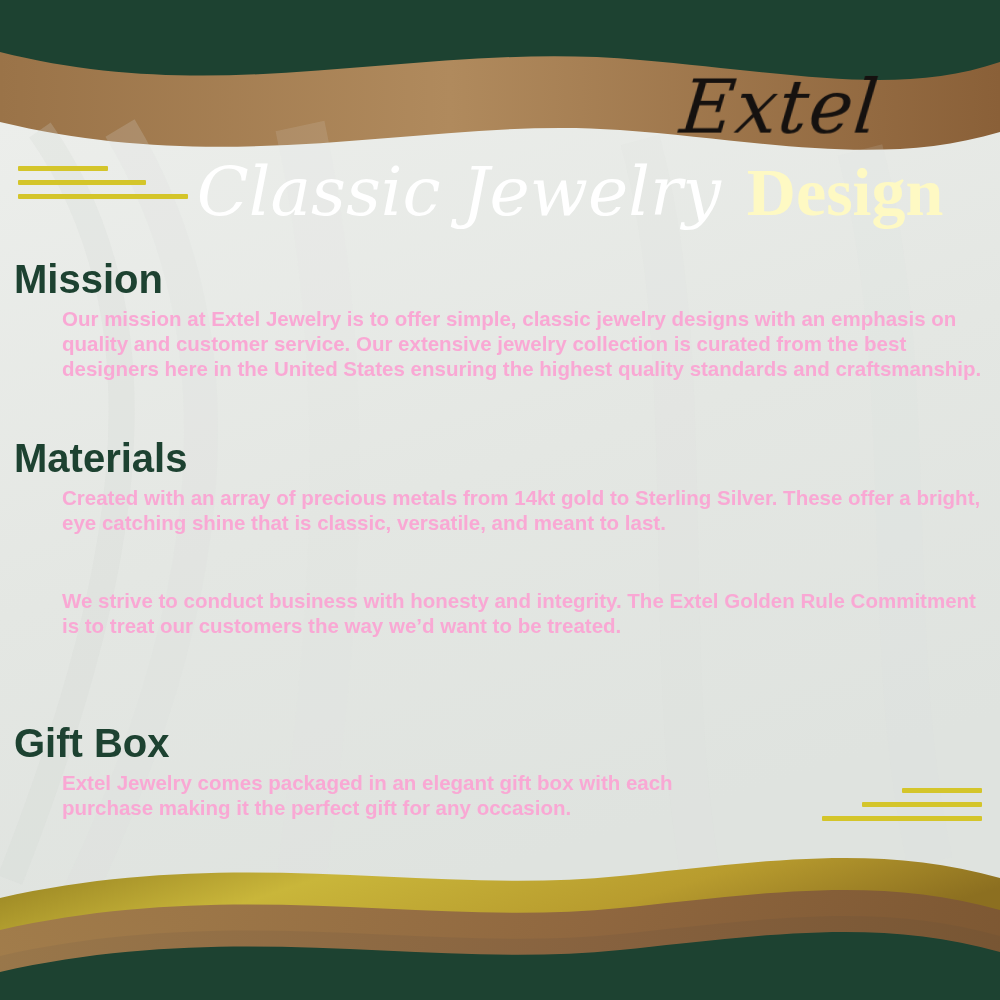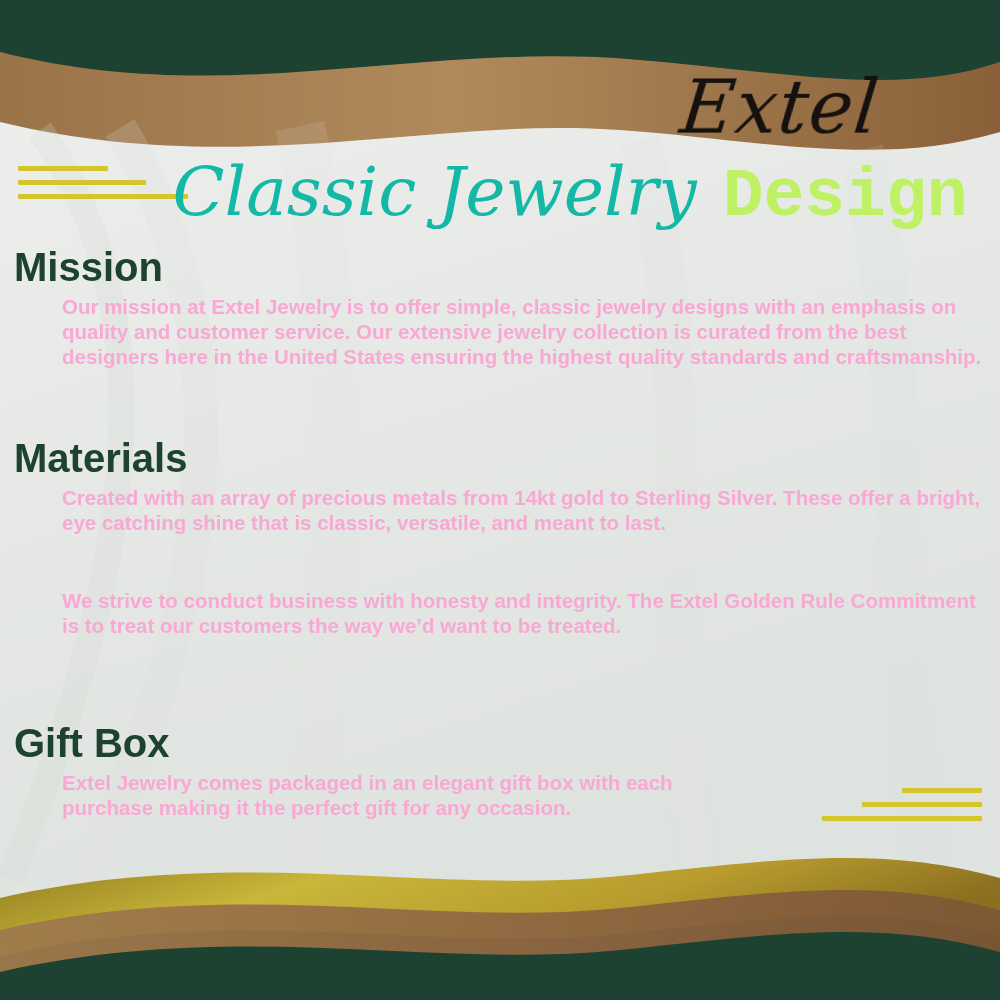--- a/index.html
+++ b/index.html
@@ -47,28 +47,28 @@
     left: 160px;
     top: 152px;
     width: 820px;
     text-align: center;
     white-space: nowrap;
   }
   .title-classic {
     font-family: "DejaVu Serif", serif;
     font-style: italic;
     font-size: 68px;
-    color: #14b8a6;
+    color: #ffffff;
     letter-spacing: 0px;
   }
   .title-design {
-    font-family: Liberation Mono, monospace;
+    font-family: Liberation Serif, serif;
     font-weight: bold;
     font-size: 68px;
-    color: #bef264;
+    color: #fef9c3;
     margin-left: 26px;
   }
 
   
   .lines {
     position: absolute;
   }
   .lines .ln {
     height: 5px;
     background: #d4c52a;
@@ -154,21 +154,21 @@
   <div class="lines" style="left:18px; top:166px;">
     <div class="ln" style="width:90px;"></div>
     <div class="ln" style="width:128px;"></div>
     <div class="ln" style="width:170px;"></div>
   </div>
 
   <div class="title-row">
     <span class="title-classic">Classic Jewelry</span><span class="title-design">Design</span>
   </div>
 
-  <div class="section" style="top:246px;">
+  <div class="section" style="top:258px;">
     <h2 class="sec-head">Mission</h2>
     <p class="sec-body">Our mission at Extel Jewelry is to offer simple, classic jewelry designs with an emphasis on quality and customer service. Our extensive jewelry collection is curated from the best designers here in the United States ensuring the highest quality standards and craftsmanship.</p>
   </div>
 
   <div class="section" style="top:437px;">
     <h2 class="sec-head">Materials</h2>
     <p class="sec-body">Created with an array of precious metals from 14kt gold to Sterling Silver. These offer a bright, eye catching shine that is classic, versatile, and meant to last.</p>
   </div>
 
   <div class="section" style="top:588px;">

